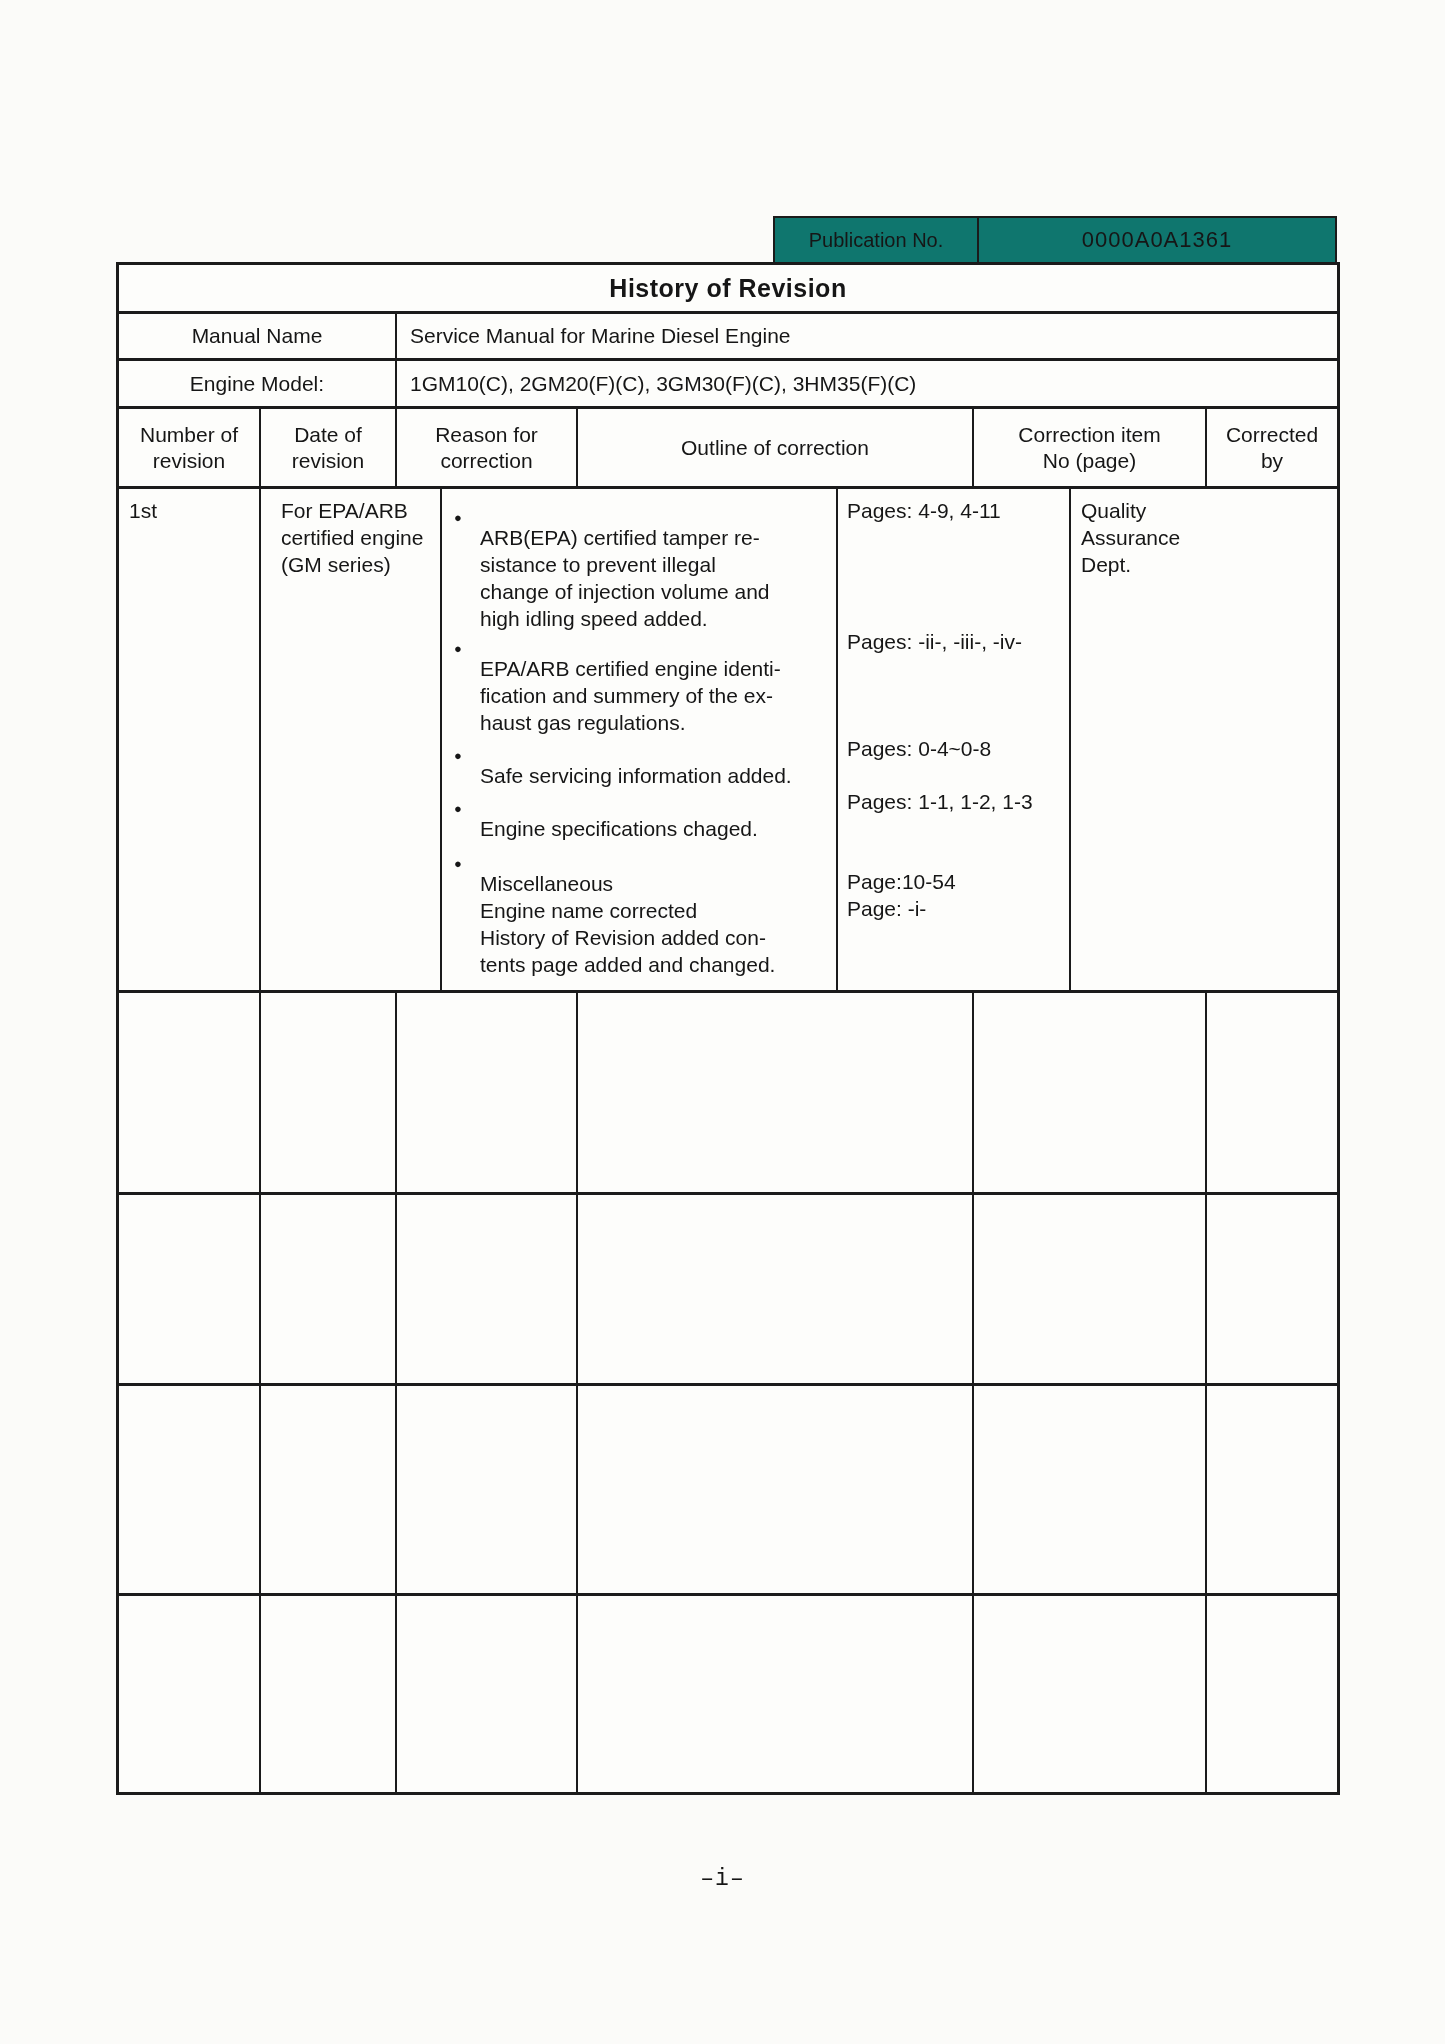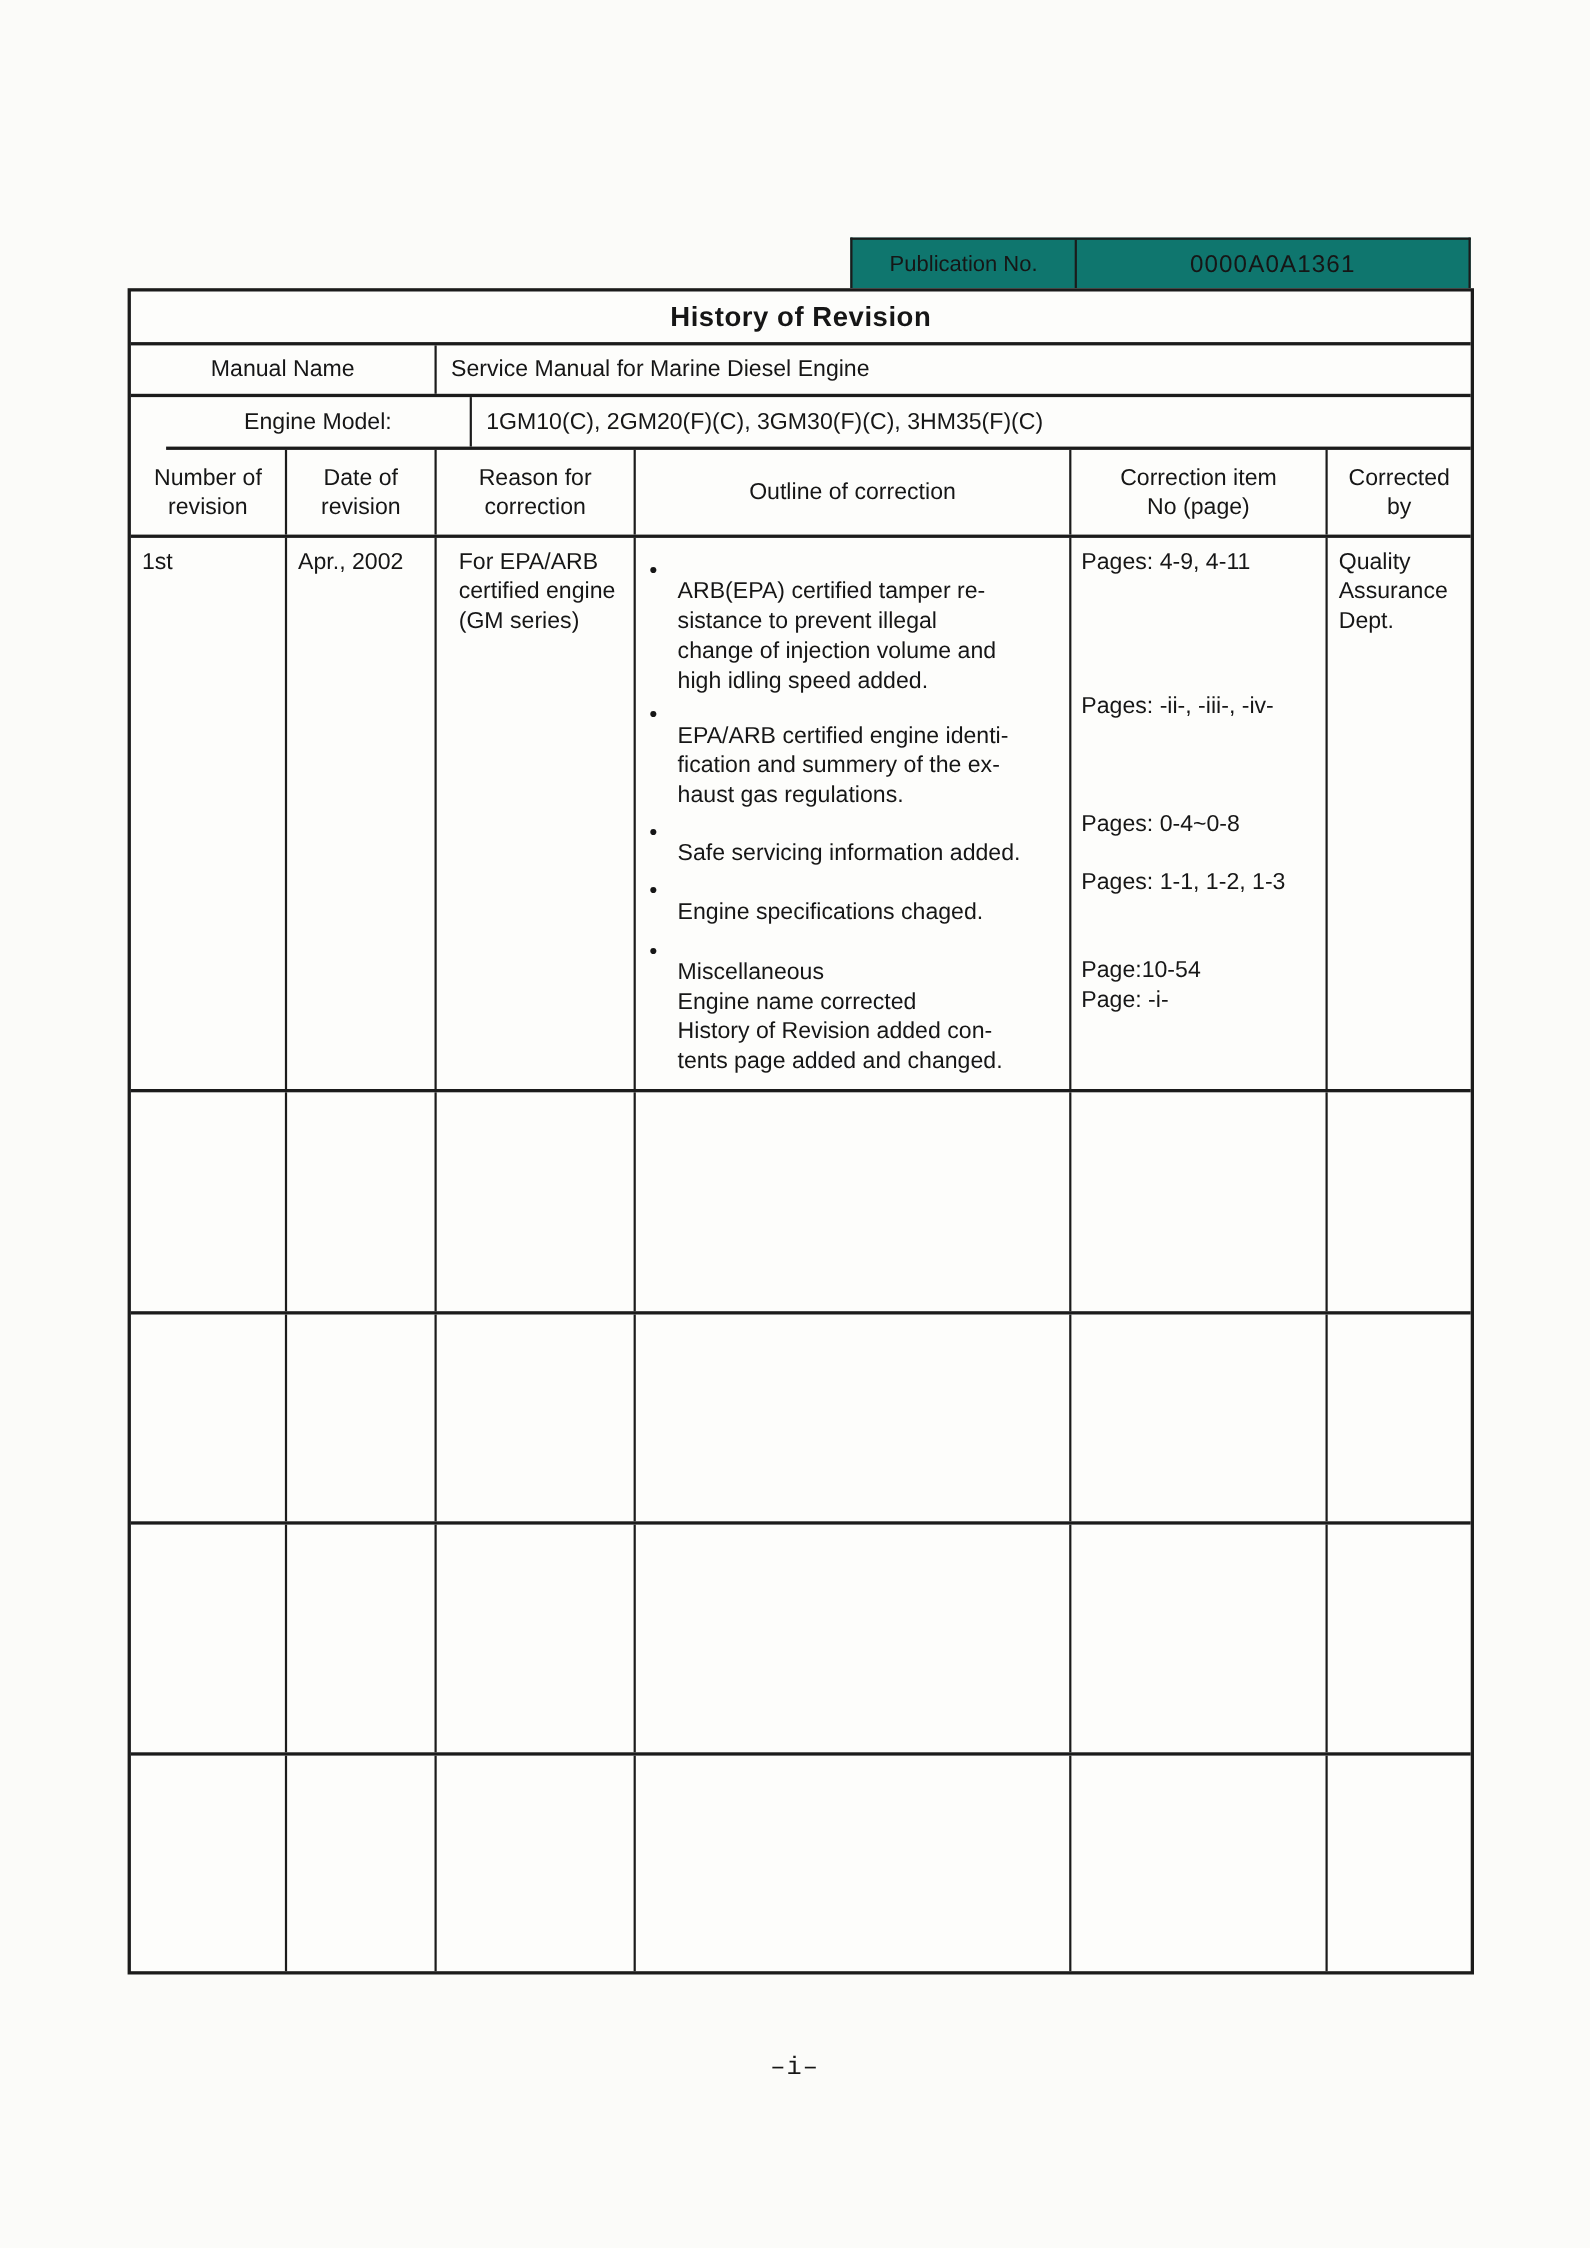--- a/index.html
+++ b/index.html
@@ -32,21 +32,21 @@
     position:absolute; left:116px; top:262px; width:1224px; height:1533px;
     border:3px solid #1b1b1b;
     background:#fdfdfb;
     display:flex; flex-direction:column;
   }
   .row { display:flex; border-bottom:3px solid #1b1b1b; }
   .row:last-child { border-bottom:none; }
   .row-title   { height:49px; align-items:center; justify-content:center;
                  font-size:25px; font-weight:bold; letter-spacing:0.5px; }
   .row-manual  { height:47px; }
-  .row-engine  { height:48px;margin-left:32px; }
+  .row-engine  { height:48px; }
   .row-headers { height:80px; }
   .row-data    { height:504px; }
   .row-e1 { height:202px; }
   .row-e2 { height:191px; }
   .row-e3 { height:210px; }
   .row-e4 { flex:1; }
   
   .kv-label {
     width:278px; border-right:2px solid #1b1b1b;
     display:flex; align-items:center; justify-content:center;
@@ -129,23 +129,20 @@
     <div class="cell c5 hcell">Correction item
 No (page)</div>
     <div class="cell c6 hcell">Corrected
 by</div>
   </div>
 
   <div class="row row-data">
     <div class="cell c1">
       <div class="txt">1st</div>
     </div>
-    <div class="cell c2">
-      <div class="txt">Apr., 2002</div>
-    </div>
     <div class="cell c3">
       <div class="txt">For EPA/ARB
 certified engine
 (GM series)</div>
     </div>
     <div class="cell c4">
       <div class="o-item" style="top:8px">
         <span class="dot">●</span><span>ARB(EPA) certified tamper re-
 sistance to prevent illegal
 change of injection volume and

